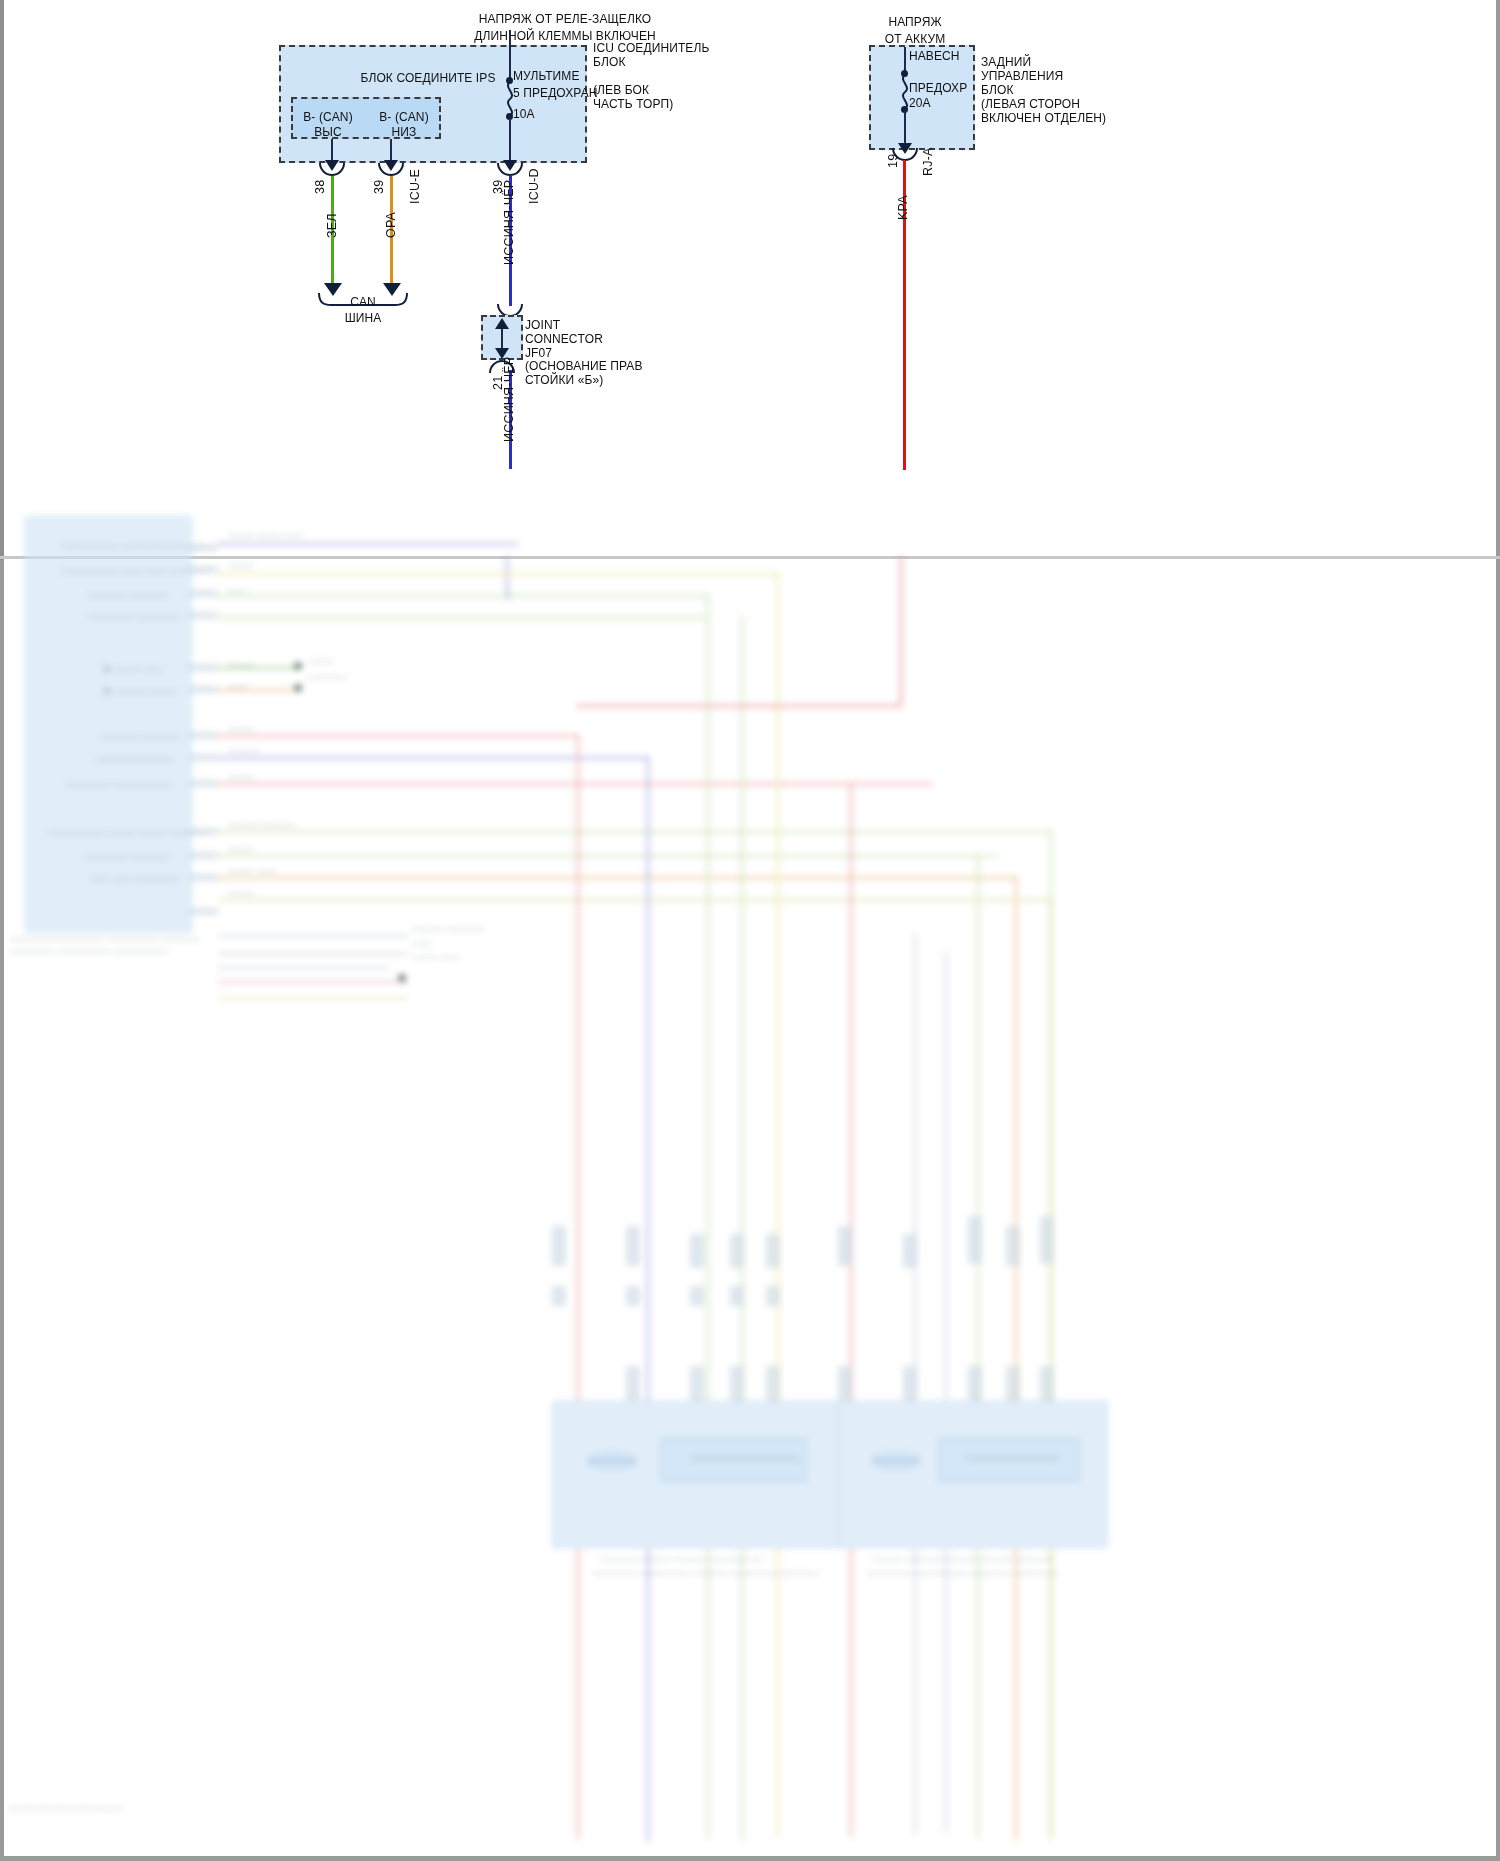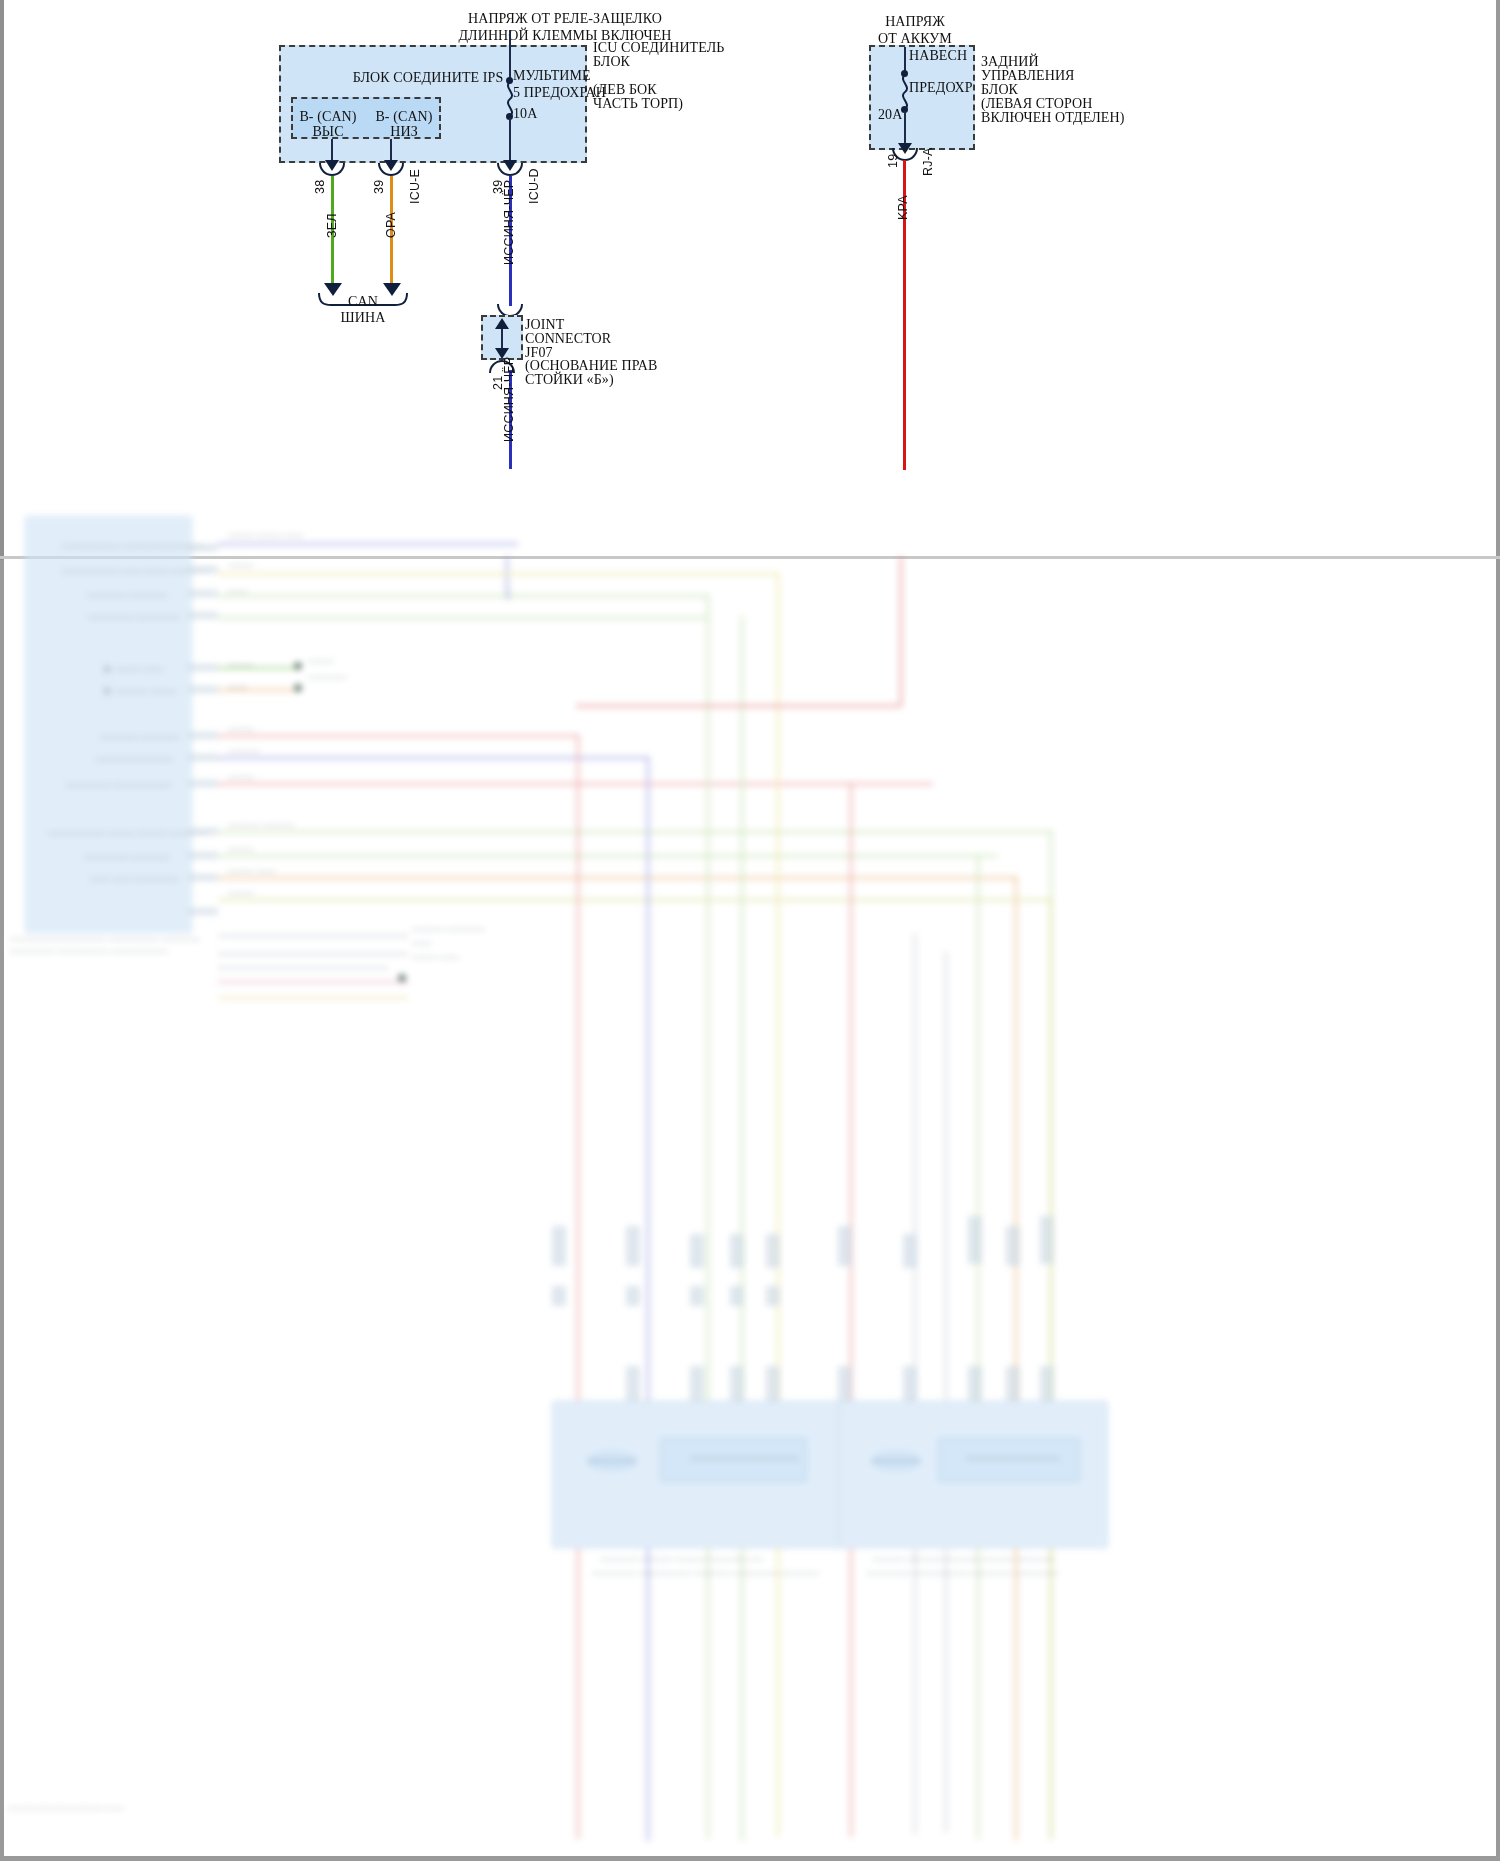--- a/index.html
+++ b/index.html
@@ -9,21 +9,21 @@
   
   .frame-left{position:absolute;left:0;top:0;width:4px;height:1861px;background:#9a9a9a;}
   .frame-right{position:absolute;right:0;top:0;width:4px;height:1861px;background:#9a9a9a;}
   .frame-bottom{position:absolute;left:0;bottom:0;width:1500px;height:5px;background:#9a9a9a;}
   .band-top-left{position:absolute;left:0;top:0;width:4px;height:560px;background:#8f8f8f;}
   .band-mid{position:absolute;left:0;top:556px;width:1500px;height:3px;background:#c8c8c8;}
 
   
   .box-dash{position:absolute;border:2px dashed #3a3a3a;background:#cfe4f7;box-sizing:border-box;}
   .box-dash-inner{position:absolute;border:2px dashed #3a3a3a;background:#b9d9f4;box-sizing:border-box;}
-  .lbl{position:absolute;font-size:14px;line-height:16.5px;color:#111;white-space:pre;letter-spacing:.1px;font-family:Liberation Serif, serif;}
+  .lbl{position:absolute;font-size:12px;line-height:16.5px;color:#111;white-space:pre;letter-spacing:.1px;}
   .lbl.c{text-align:center;}
   .vline{position:absolute;background:#1d2a4a;width:2px;}
   .vlbl{position:absolute;font-size:12.5px;color:#111;white-space:nowrap;
         transform-origin:0 0;transform:rotate(-90deg);letter-spacing:.2px;}
   .dot{position:absolute;width:7px;height:7px;border-radius:50%;background:#10203c;}
 
   
   .wire{position:absolute;width:3px;}
   .w-green{background:#4faa1e;}
   .w-orange{background:#e08c18;}
@@ -162,21 +162,21 @@
   <div class="dot" style="left:901px;top:70px;"></div>
   <svg class="fuse" style="left:897px;top:75px;" viewBox="0 0 16 34">
     <path d="M8 0 C 1 5, 15 12, 8 17 C 1 22, 15 29, 8 34" fill="none" stroke="#10203c" stroke-width="2"></path>
   </svg>
   <div class="dot" style="left:901px;top:106px;"></div>
   <div class="vline" style="left:904px;top:111px;height:38px;"></div>
   <div class="arrow-dn-sm" style="left:898px;top:143px;"></div>
 
   <div class="lbl" style="left:909px;top:48px;">HABECH</div>
   <div class="lbl" style="left:909px;top:80px;">ПРЕДОХР</div>
-  <div class="lbl" style="left:878px;top:95px;margin-top:12px;">20A</div>
+  <div class="lbl" style="left:909px;top:95px;">20A</div>
 
   <div class="lbl" style="left:981px;top:54px;">ЗАДНИЙ</div>
   <div class="lbl" style="left:981px;top:68px;">УПРАВЛЕНИЯ</div>
   <div class="lbl" style="left:981px;top:82px;">БЛОК</div>
   <div class="lbl" style="left:981px;top:96px;">(ЛЕВАЯ СТОРОН</div>
   <div class="lbl" style="left:981px;top:110px;">ВКЛЮЧЕН ОТДЕЛЕН)</div>
 
   <div class="cup" style="left:892px;top:148px;"></div>
   <div class="vlbl" style="left:886px;top:168px;">19</div>
   <div class="vlbl" style="left:921px;top:176px;">RJ-A</div>

